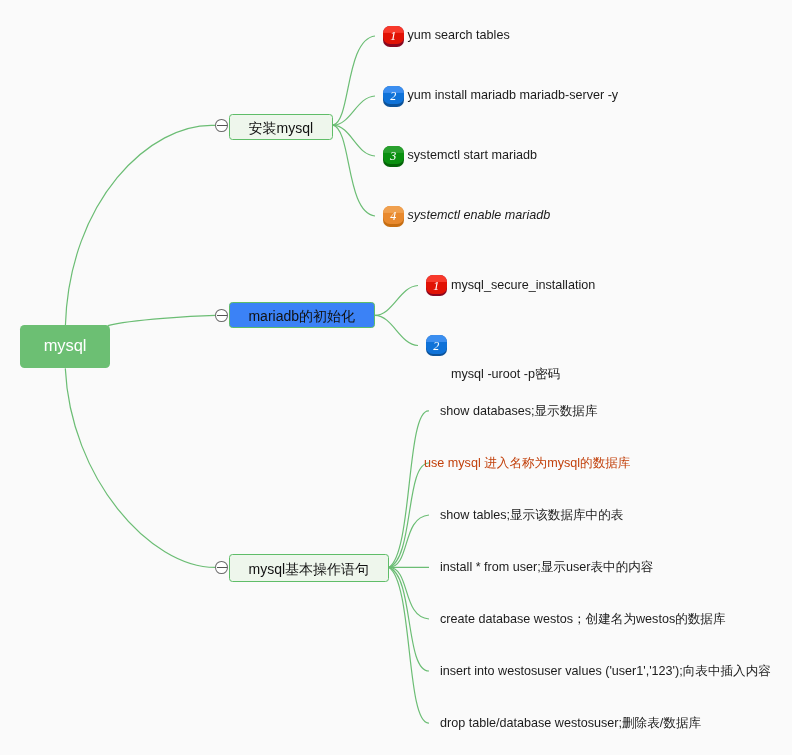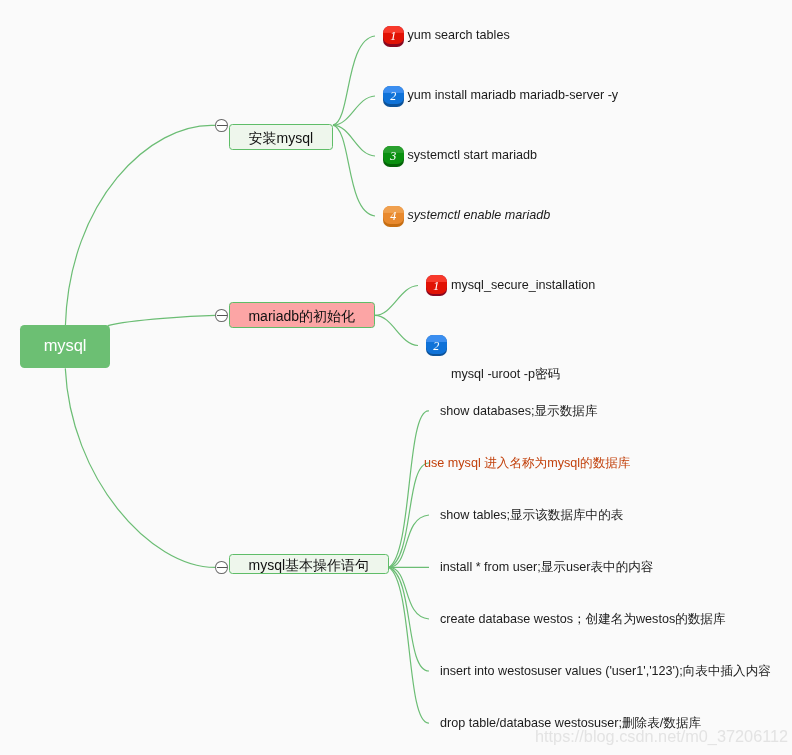--- a/index.html
+++ b/index.html
@@ -11,23 +11,23 @@
 
   .node{position:absolute;box-sizing:border-box;}
 
   .root-node{left:20px;top:325px;width:90px;height:43px;background:#6cbf73;border-radius:4.5px;
              color:#ffffff;display:flex;align-items:center;justify-content:center;
              font-size:16.5px;letter-spacing:-0.1px;padding-bottom:2px;box-sizing:border-box;}
 
   .branch-node{background:#eef6ec;border:1px solid #5fbd68;border-radius:3.5px;display:flex;
                align-items:center;justify-content:center;font-size:14px;color:#111111;
                padding-top:3px;box-sizing:border-box;}
-  .branch-node.b0{left:228.5px;top:124px;width:104.5px;height:26px;}
+  .branch-node.b0{left:228.5px;top:114px;width:104.5px;height:26px;}
   .branch-node.b1{left:228.5px;top:302.4px;width:146.5px;height:26px;}
-  .branch-node.b2{left:228.5px;top:554.4px;width:160.5px;height:20px;}
+  .branch-node.b2{left:228.5px;top:554.4px;width:160.5px;height:28px;}
 
   .collapse{position:absolute;width:12.6px;height:12.8px;box-sizing:border-box;border-radius:50%;
             border:1.1px solid #6c6c6c;background:#ffffff;}
   .collapse i{position:absolute;left:1.2px;top:5.2px;width:9.2px;height:1.2px;background:#555;display:block;}
   .collapse.c0{left:215.3px;top:118.8px;}
   .collapse.c1{left:215.3px;top:309.0px;}
   .collapse.c2{left:215.3px;top:561.0px;}
   .leaf-text{position:absolute;font-size:12.6px;color:#1b1b1b;white-space:nowrap;}
 
   .badge{position:absolute;width:20.5px;height:21px;border-radius:7px;color:#ffffff;font-style:italic;
@@ -67,21 +67,21 @@
     <span>mysql</span>
   </div>
 
   <div class="node branch-node b0" style="background: rgb(238, 246, 236); border-color: rgb(95, 189, 104);">
     <span>安装mysql</span>
   </div>
   <div class="collapse c0">
     <i></i>
   </div>
 
-  <div class="node branch-node b1" style="background: #fca5a5; border-color: rgb(95, 189, 104);">
+  <div class="node branch-node b1" style="background: #3b82f6; border-color: rgb(95, 189, 104);">
     <span>mariadb的初始化</span>
   </div>
   <div class="collapse c1">
     <i></i>
   </div>
 
   <div class="node branch-node b2" style="background: rgb(238, 246, 236); border-color: rgb(95, 189, 104);">
     <span>mysql基本操作语句</span>
   </div>
   <div class="collapse c2">
@@ -121,14 +121,13 @@
       <div class="leaf-text" style="left: 451px; top: 337.5px; color: rgb(27, 27, 27); margin-top: 28px;">mysql -uroot -p密码</div>
       <div class="leaf-text" style="left: 440px; top: 403px; color: rgb(27, 27, 27);">show databases;显示数据库</div>
       <div class="leaf-text" style="left: 424px; top: 455px; color: #c2410c;">use mysql 进入名称为mysql的数据库</div>
       <div class="leaf-text" style="left: 440px; top: 507px; color: rgb(27, 27, 27);">show tables;显示该数据库中的表</div>
       <div class="leaf-text" style="left: 440px; top: 559.3px; color: rgb(27, 27, 27);">install * from user;显示user表中的内容</div>
       <div class="leaf-text" style="left: 440px; top: 611px; color: rgb(27, 27, 27);">create database westos；创建名为westos的数据库</div>
       <div class="leaf-text" style="left: 440px; top: 663px; color: rgb(27, 27, 27);">insert into westosuser values ('user1','123');向表中插入内容</div>
       <div class="leaf-text" style="left: 440px; top: 715px; color: rgb(27, 27, 27);">drop table/database westosuser;删除表/数据库</div>
     </div>
 
-  <div class="watermark" style="color: rgb(227, 227, 227);">https://blog.csdn.net/m0_37206112</div>
 </div>
 
 </body></html>

